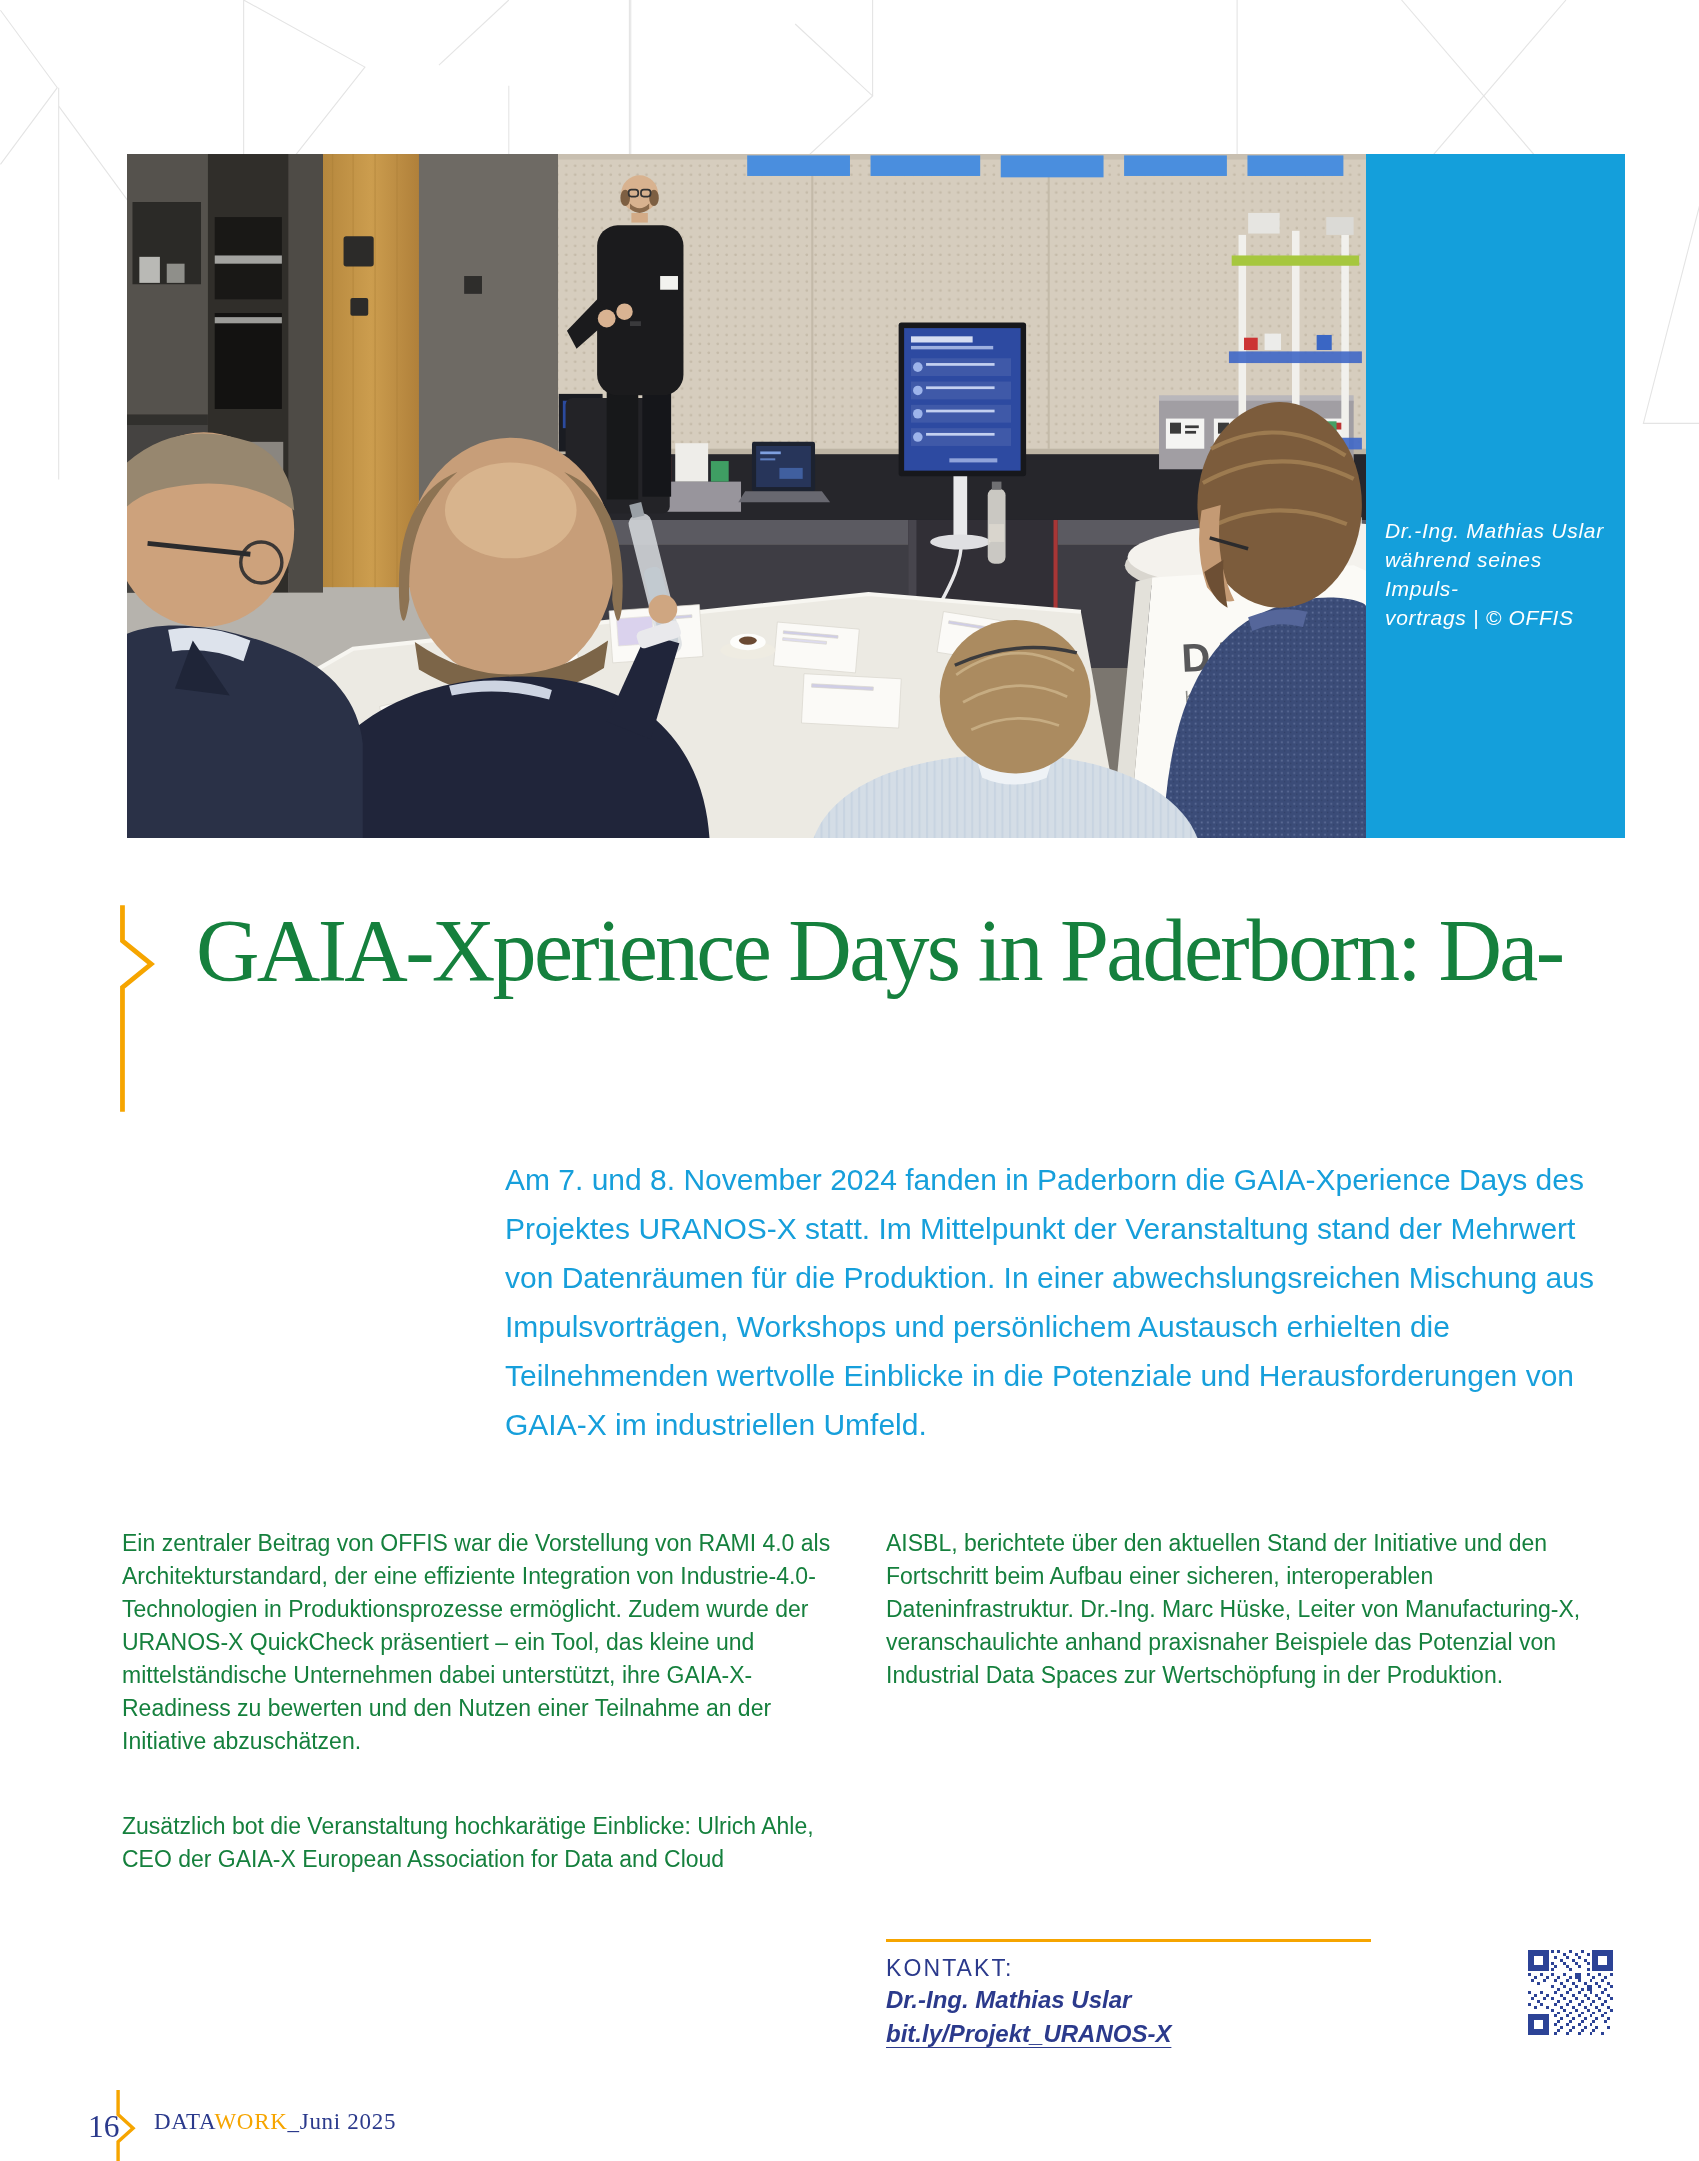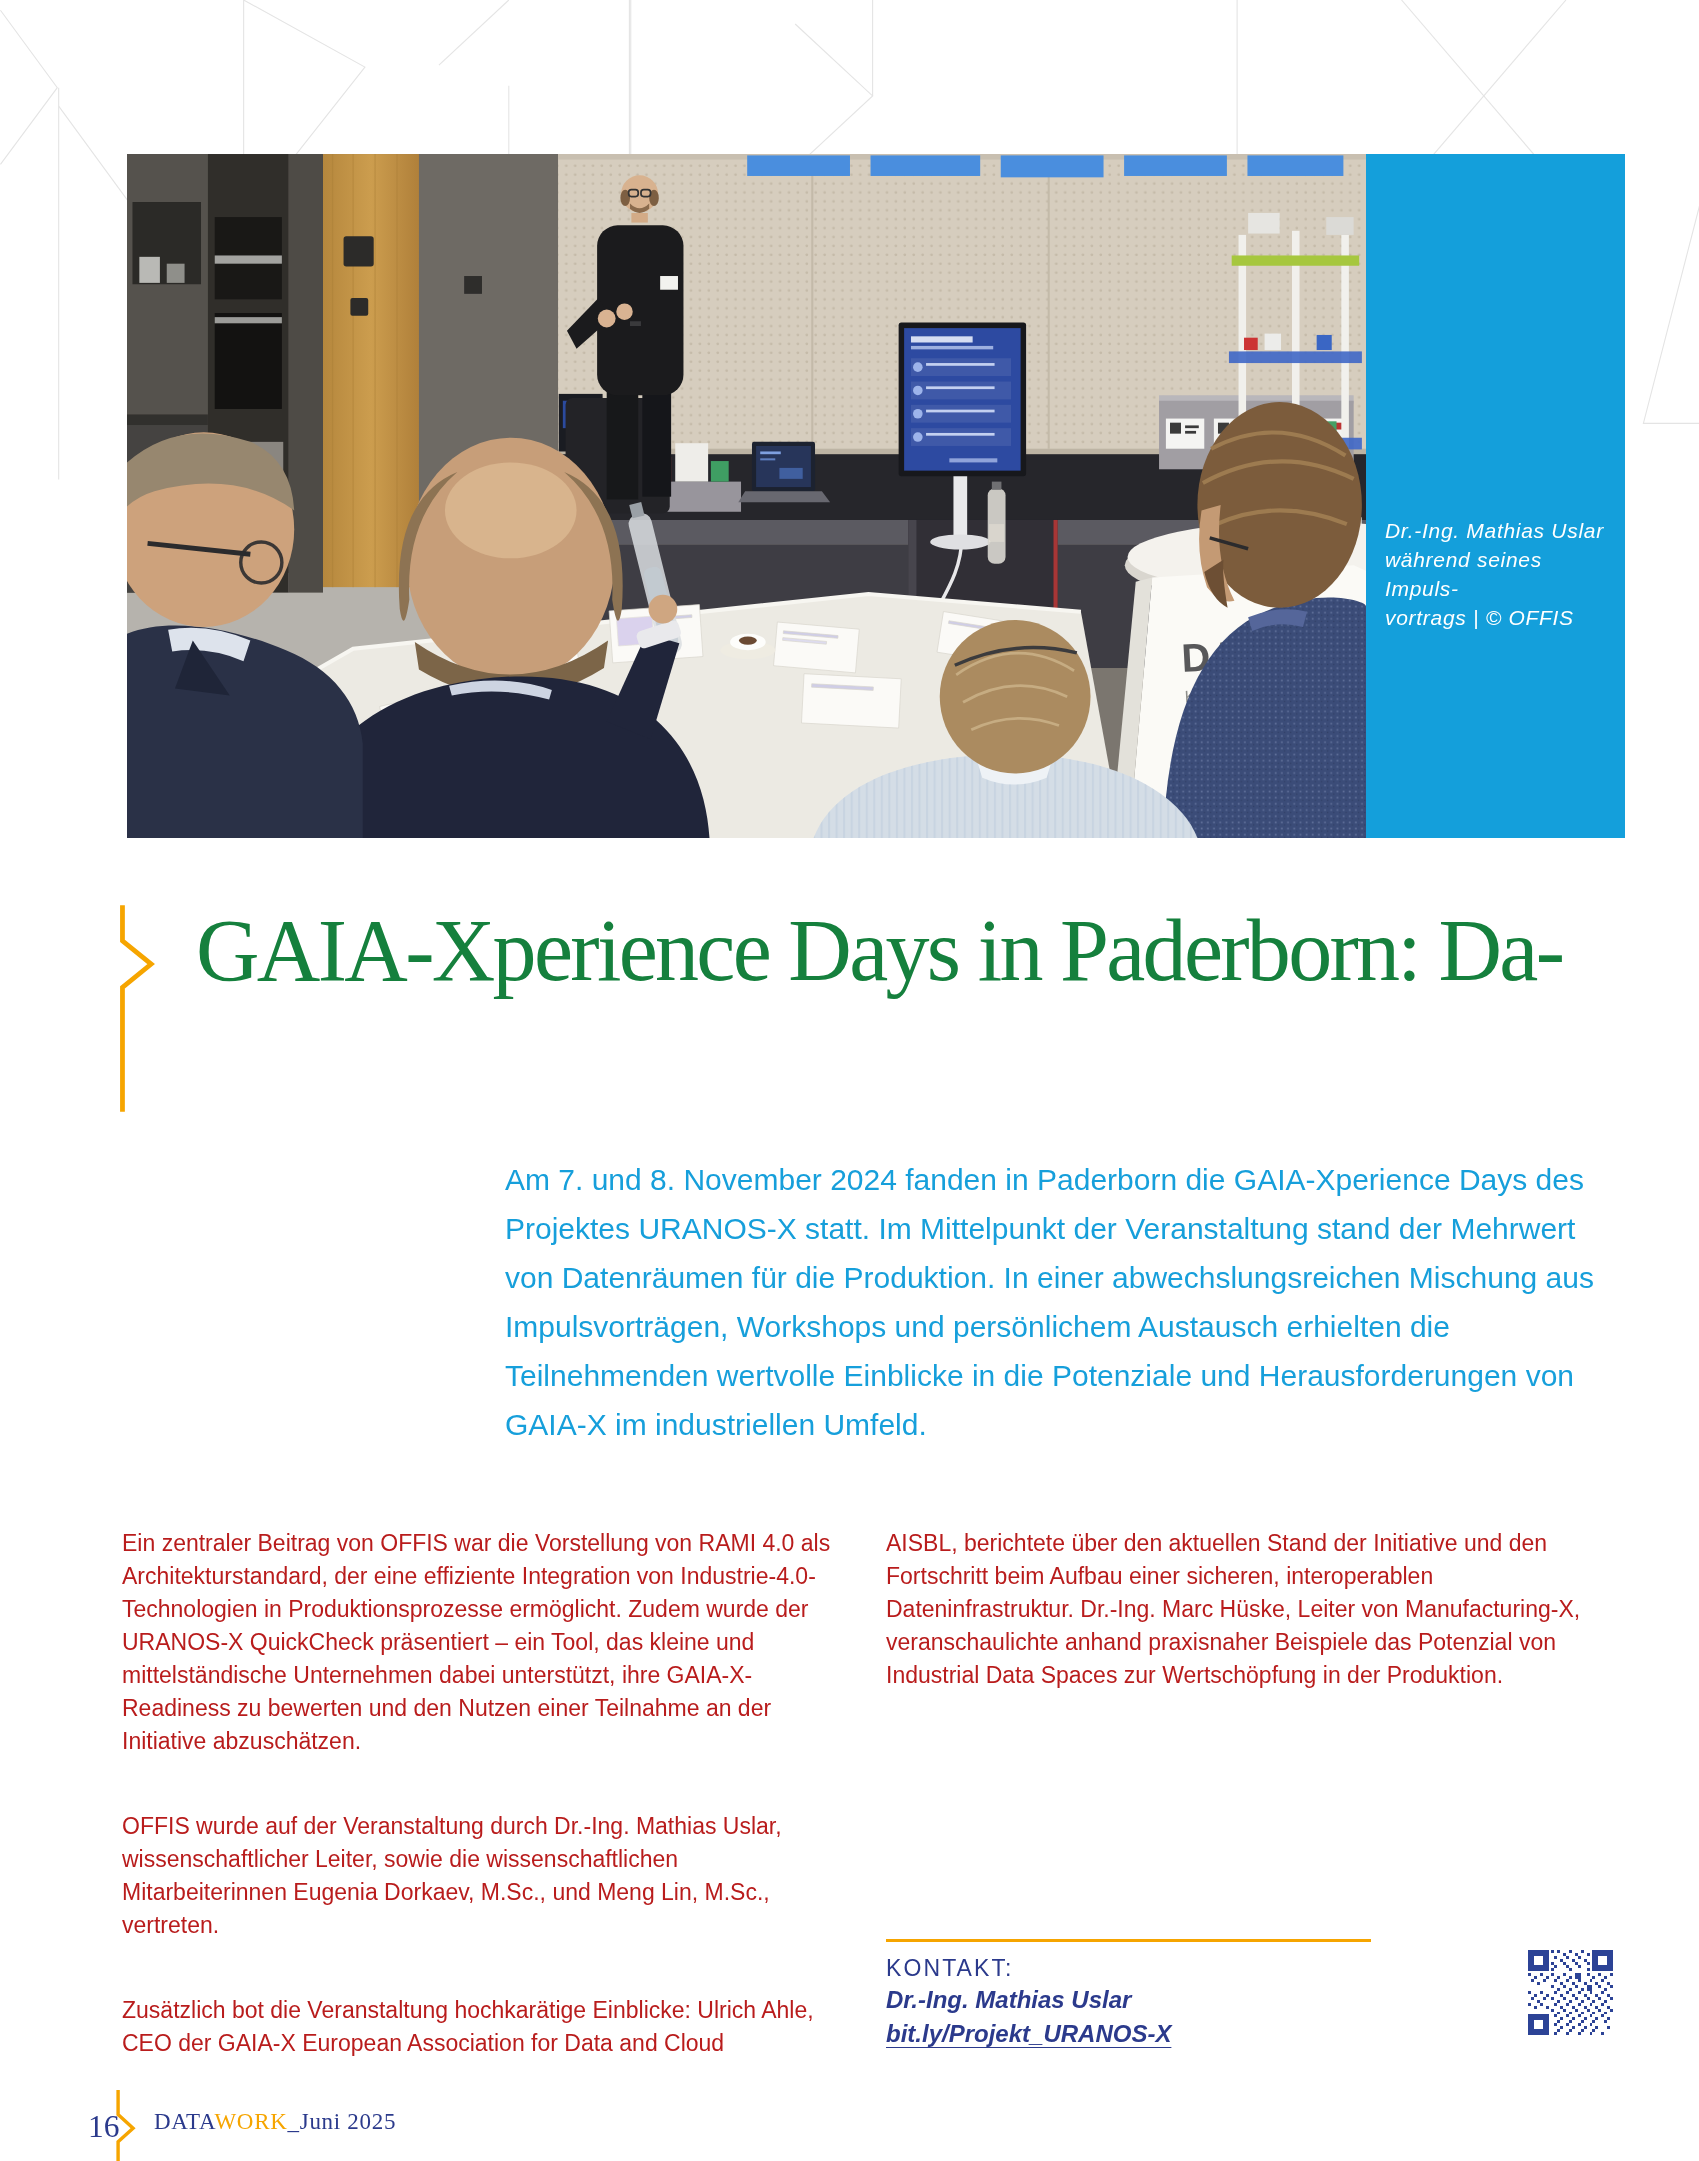--- a/index.html
+++ b/index.html
@@ -17,21 +17,21 @@
                line-height:29px;letter-spacing:0.7px;font-weight:400;}
   
   .headline{left:196px;top:899px;width:1453px;color:#15803d;
             font-family:"Liberation Serif", serif;font-size:88px;line-height:103px;
             letter-spacing:-2.7px;font-weight:400;white-space:nowrap;}
   .headline-mark{left:117px;top:905px;}
   
   .lead{left:505px;top:1155px;width:1110px;color:#169FDB;font-size:30px;line-height:49px;
         font-weight:400;}
   
-  .col{top:1527px;width:718px;color:#b91c1c;font-size:23px;line-height:33px;}
+  .col{top:1527px;width:718px;color:#15803d;font-size:23px;line-height:33px;}
   .col p{margin:0 0 52px 0;}
   .col-left{left:122px;}
   .col-right{left:886px;}
   
   .kontakt-divider{left:886px;top:1939px;width:485px;height:2.7px;background:#F6A500;}
   .kontakt-label{left:886px;top:1955px;color:#2B3A8C;font-size:23px;letter-spacing:2.1px;}
   .kontakt-name{left:886px;top:1986px;color:#2B3A8C;font-size:24px;font-style:italic;font-weight:700;}
   .kontakt-link{left:886px;top:2020px;color:#2B3A8C;font-size:24px;font-style:italic;font-weight:700;
                 text-decoration:underline;text-underline-offset:4.8px;text-decoration-thickness:1.4px;cursor:pointer;}
   
@@ -369,21 +369,20 @@
   </svg>
 
   <h1 class="abs headline" style="margin:0;font-weight:400;">
     <span style="display:block">GAIA-Xperience Days in Paderborn: Da-</span>
   </h1>
 
   <div class="abs lead">Am 7. und 8. November 2024 fanden in Paderborn die GAIA-Xperience Days des Projektes URANOS-X statt. Im Mittelpunkt der Veranstaltung stand der Mehrwert von Datenräumen für die Produktion. In einer abwechslungsreichen Mischung aus Impulsvorträgen, Workshops und persönlichem Austausch erhielten die Teilnehmenden wertvolle Einblicke in die Potenziale und Herausforderungen von GAIA-X im industriellen Umfeld.</div>
 
   <div class="abs col col-left">
     <p>Ein zentraler Beitrag von OFFIS war die Vorstellung von RAMI 4.0 als Architekturstandard, der eine effiziente Integration von Industrie-4.0-Technologien in Produktionsprozesse ermöglicht. Zudem wurde der URANOS-X QuickCheck präsentiert – ein Tool, das kleine und mittelständische Unternehmen dabei unterstützt, ihre GAIA-X-Readiness zu bewerten und den Nutzen einer Teilnahme an der Initiative abzuschätzen.</p>
-    <p>OFFIS wurde auf der Veranstaltung durch Dr.-Ing. Mathias Uslar, wissenschaftlicher Leiter, sowie die wissenschaftlichen Mitarbeiterinnen Eugenia Dorkaev, M.Sc., und Meng Lin, M.Sc., vertreten.</p>
     <p>Zusätzlich bot die Veranstaltung hochkarätige Einblicke: Ulrich Ahle, CEO der GAIA-X European Association for Data and Cloud</p>
   </div>
   <div class="abs col col-right">
     <p>AISBL, berichtete über den aktuellen Stand der Initiative und den Fortschritt beim Aufbau einer sicheren, interoperablen Dateninfrastruktur. Dr.-Ing. Marc Hüske, Leiter von Manufacturing-X, veranschaulichte anhand praxisnaher Beispiele das Potenzial von Industrial Data Spaces zur Wertschöpfung in der Produktion.</p>
   </div>
 
   <div class="abs kontakt-divider"></div>
   <div class="abs kontakt-label">KONTAKT:</div>
   <div class="abs kontakt-name">Dr.-Ing. Mathias Uslar</div>
   <div class="abs kontakt-link">bit.ly/Projekt_URANOS-X</div>

